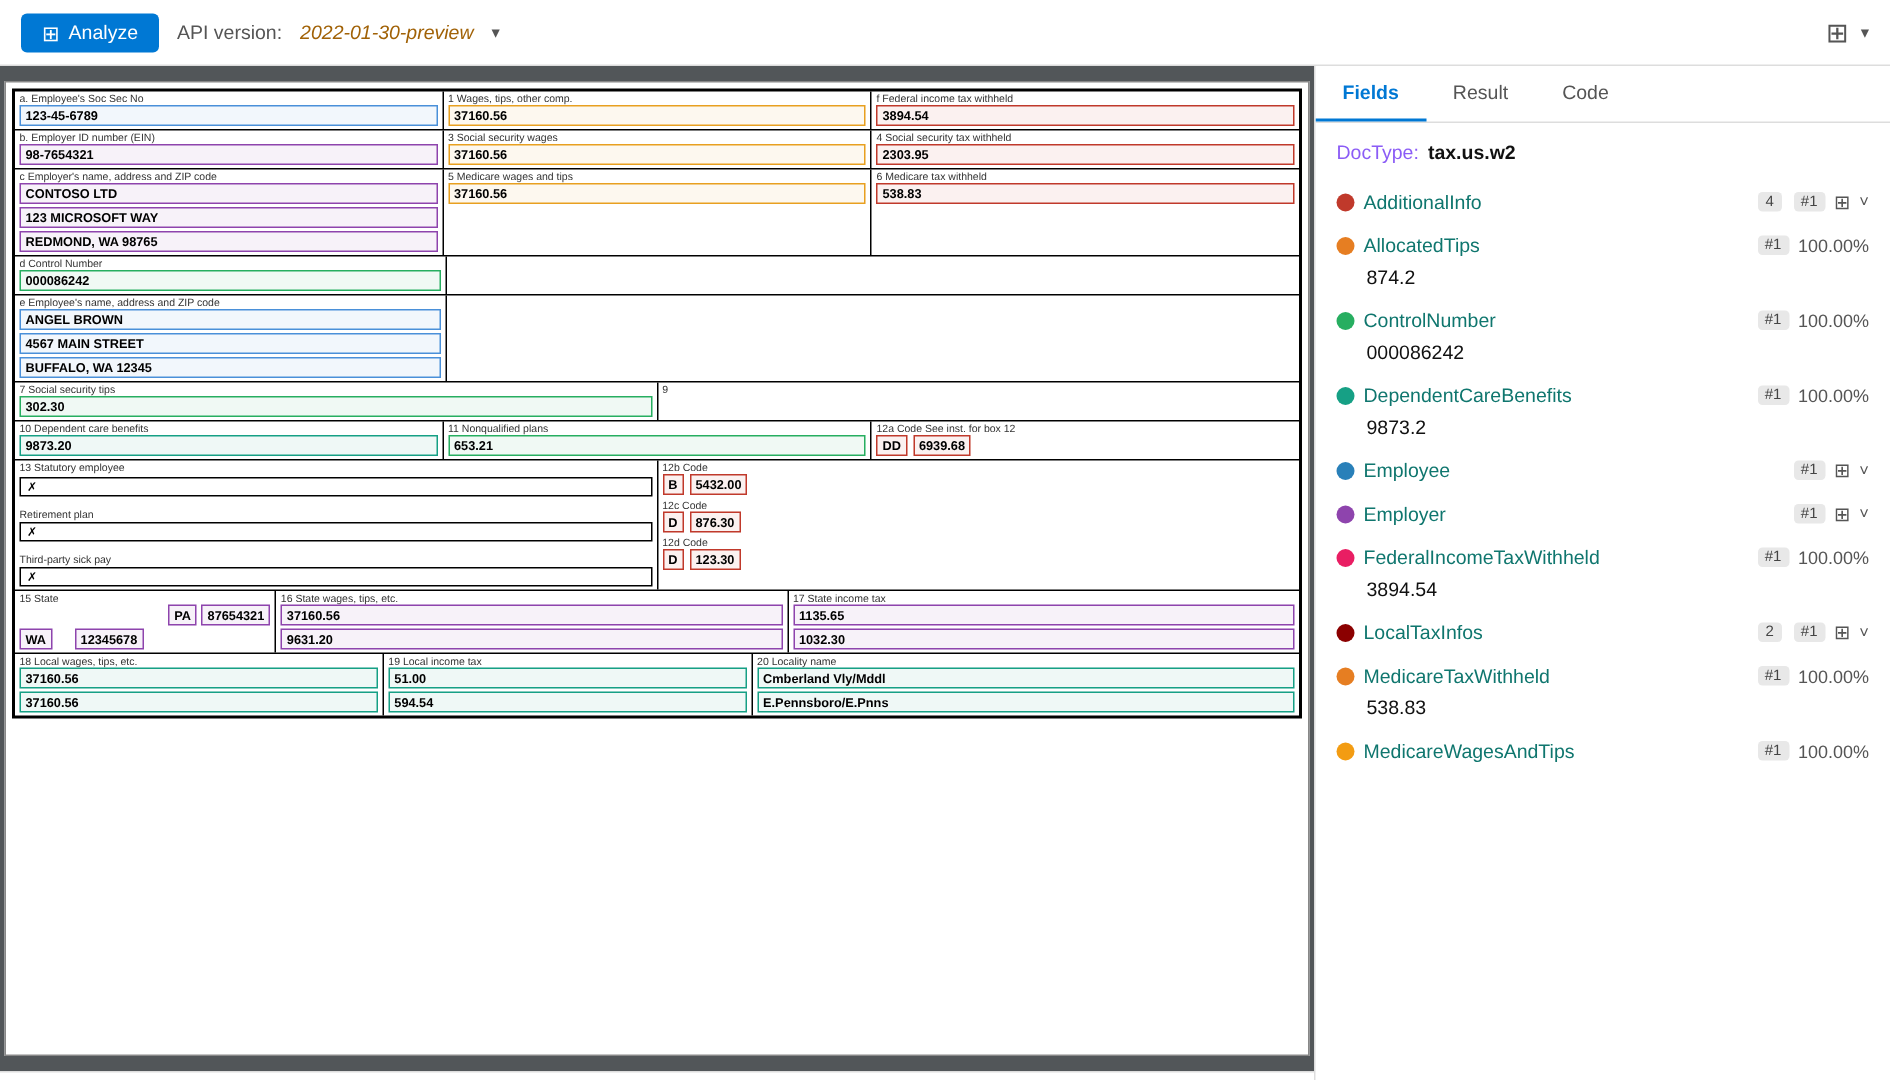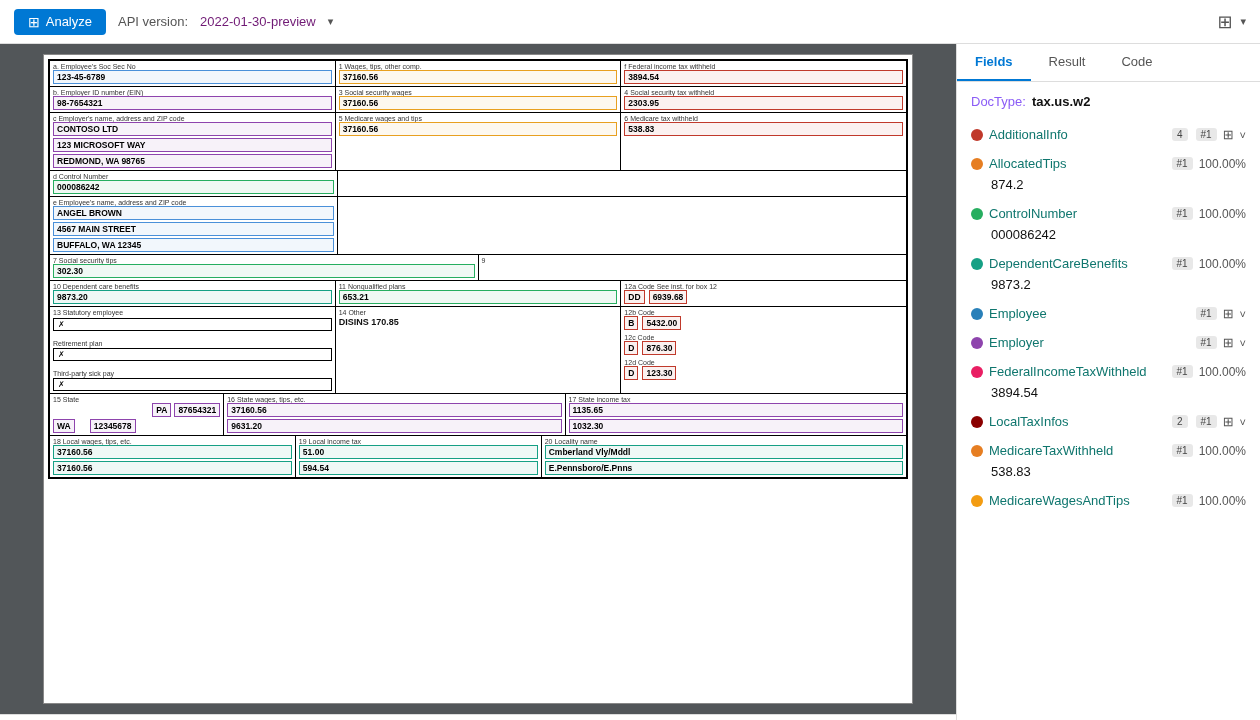--- a/index.html
+++ b/index.html
@@ -10,21 +10,21 @@
       display: flex; align-items: center; gap: 12px;
       padding: 6px 14px; background: #fff; border-bottom: 1px solid #ddd;
       height: 44px; flex-shrink: 0;
     }
     .analyze-btn {
       background: #0078d4; color: #fff; border: none; border-radius: 4px;
       padding: 5px 14px; font-size: 13px; cursor: pointer; display: flex; align-items: center; gap: 6px;
     }
     .analyze-btn .icon { font-size: 14px; }
     .api-label { color: #555; font-size: 13px; }
-    .api-value { color: #701a75; font-size: 13px; font-weight: 500; }
+    .api-value { color: #a16207; font-size: 13px; font-weight: 500; font-style: italic; }
     .chevron-down { font-size: 11px; color: #555; }
     .toolbar-right { margin-left: auto; display: flex; align-items: center; gap: 8px; }
     .layer-icon { font-size: 18px; color: #555; cursor: pointer; }
 
     
     .main { display: flex; flex: 1; overflow: hidden; }
 
     
     .doc-viewer {
       flex: 1; background: #525659; overflow: auto; position: relative;
@@ -38,21 +38,21 @@
 
     
     .doc-nav {
       display: flex; align-items: center; justify-content: center; gap: 10px;
       background: #fff; border-top: 1px solid #ddd; padding: 6px; height: 40px;
       flex-shrink: 0;
     }
 
     
     .right-panel {
-      width: 304px; background: #fff; border-left: 1px solid #ddd;
+      width: 384px; background: #fff; border-left: 1px solid #ddd;
       display: flex; flex-direction: column; overflow: hidden;
     }
     .panel-tabs {
       display: flex; border-bottom: 1px solid #ddd; flex-shrink: 0;
     }
     .panel-tab {
       padding: 10px 18px; font-size: 13px; cursor: pointer; color: #555;
       border-bottom: 2px solid transparent;
     }
     .panel-tab.active { color: #0078d4; border-bottom: 2px solid #0078d4; font-weight: 600; }
@@ -238,24 +238,20 @@
               <span class="lbl">13 Statutory employee</span>
               <div style="display:inline-block; border:1px solid #000; padding:1px 4px; margin-top:2px;">✗</div>
               <br>
               <span class="lbl">Retirement plan</span>
               <div style="display:inline-block; border:1px solid #000; padding:1px 4px; margin-top:1px;">✗</div>
               <br>
               <span class="lbl">Third-party sick pay</span>
               <div style="display:inline-block; border:1px solid #000; padding:1px 4px; margin-top:1px;">✗</div>
             </div>
             <div class="w2-cell" style="flex:1.5">
-              <span class="lbl">14 Other</span>
-              <span class="val">DISINS   170.85</span>
-            </div>
-            <div class="w2-cell" style="flex:1.5">
               <span class="lbl">12b Code</span>
               <div style="display:flex; gap:4px; align-items:center;">
                 <span class="val-box box-red">B</span>
                 <span class="val-box box-red">5432.00</span>
               </div>
               <span class="lbl" style="margin-top:4px;">12c Code</span>
               <div style="display:flex; gap:4px; align-items:center;">
                 <span class="val-box box-red">D</span>
                 <span class="val-box box-red">876.30</span>
               </div>

